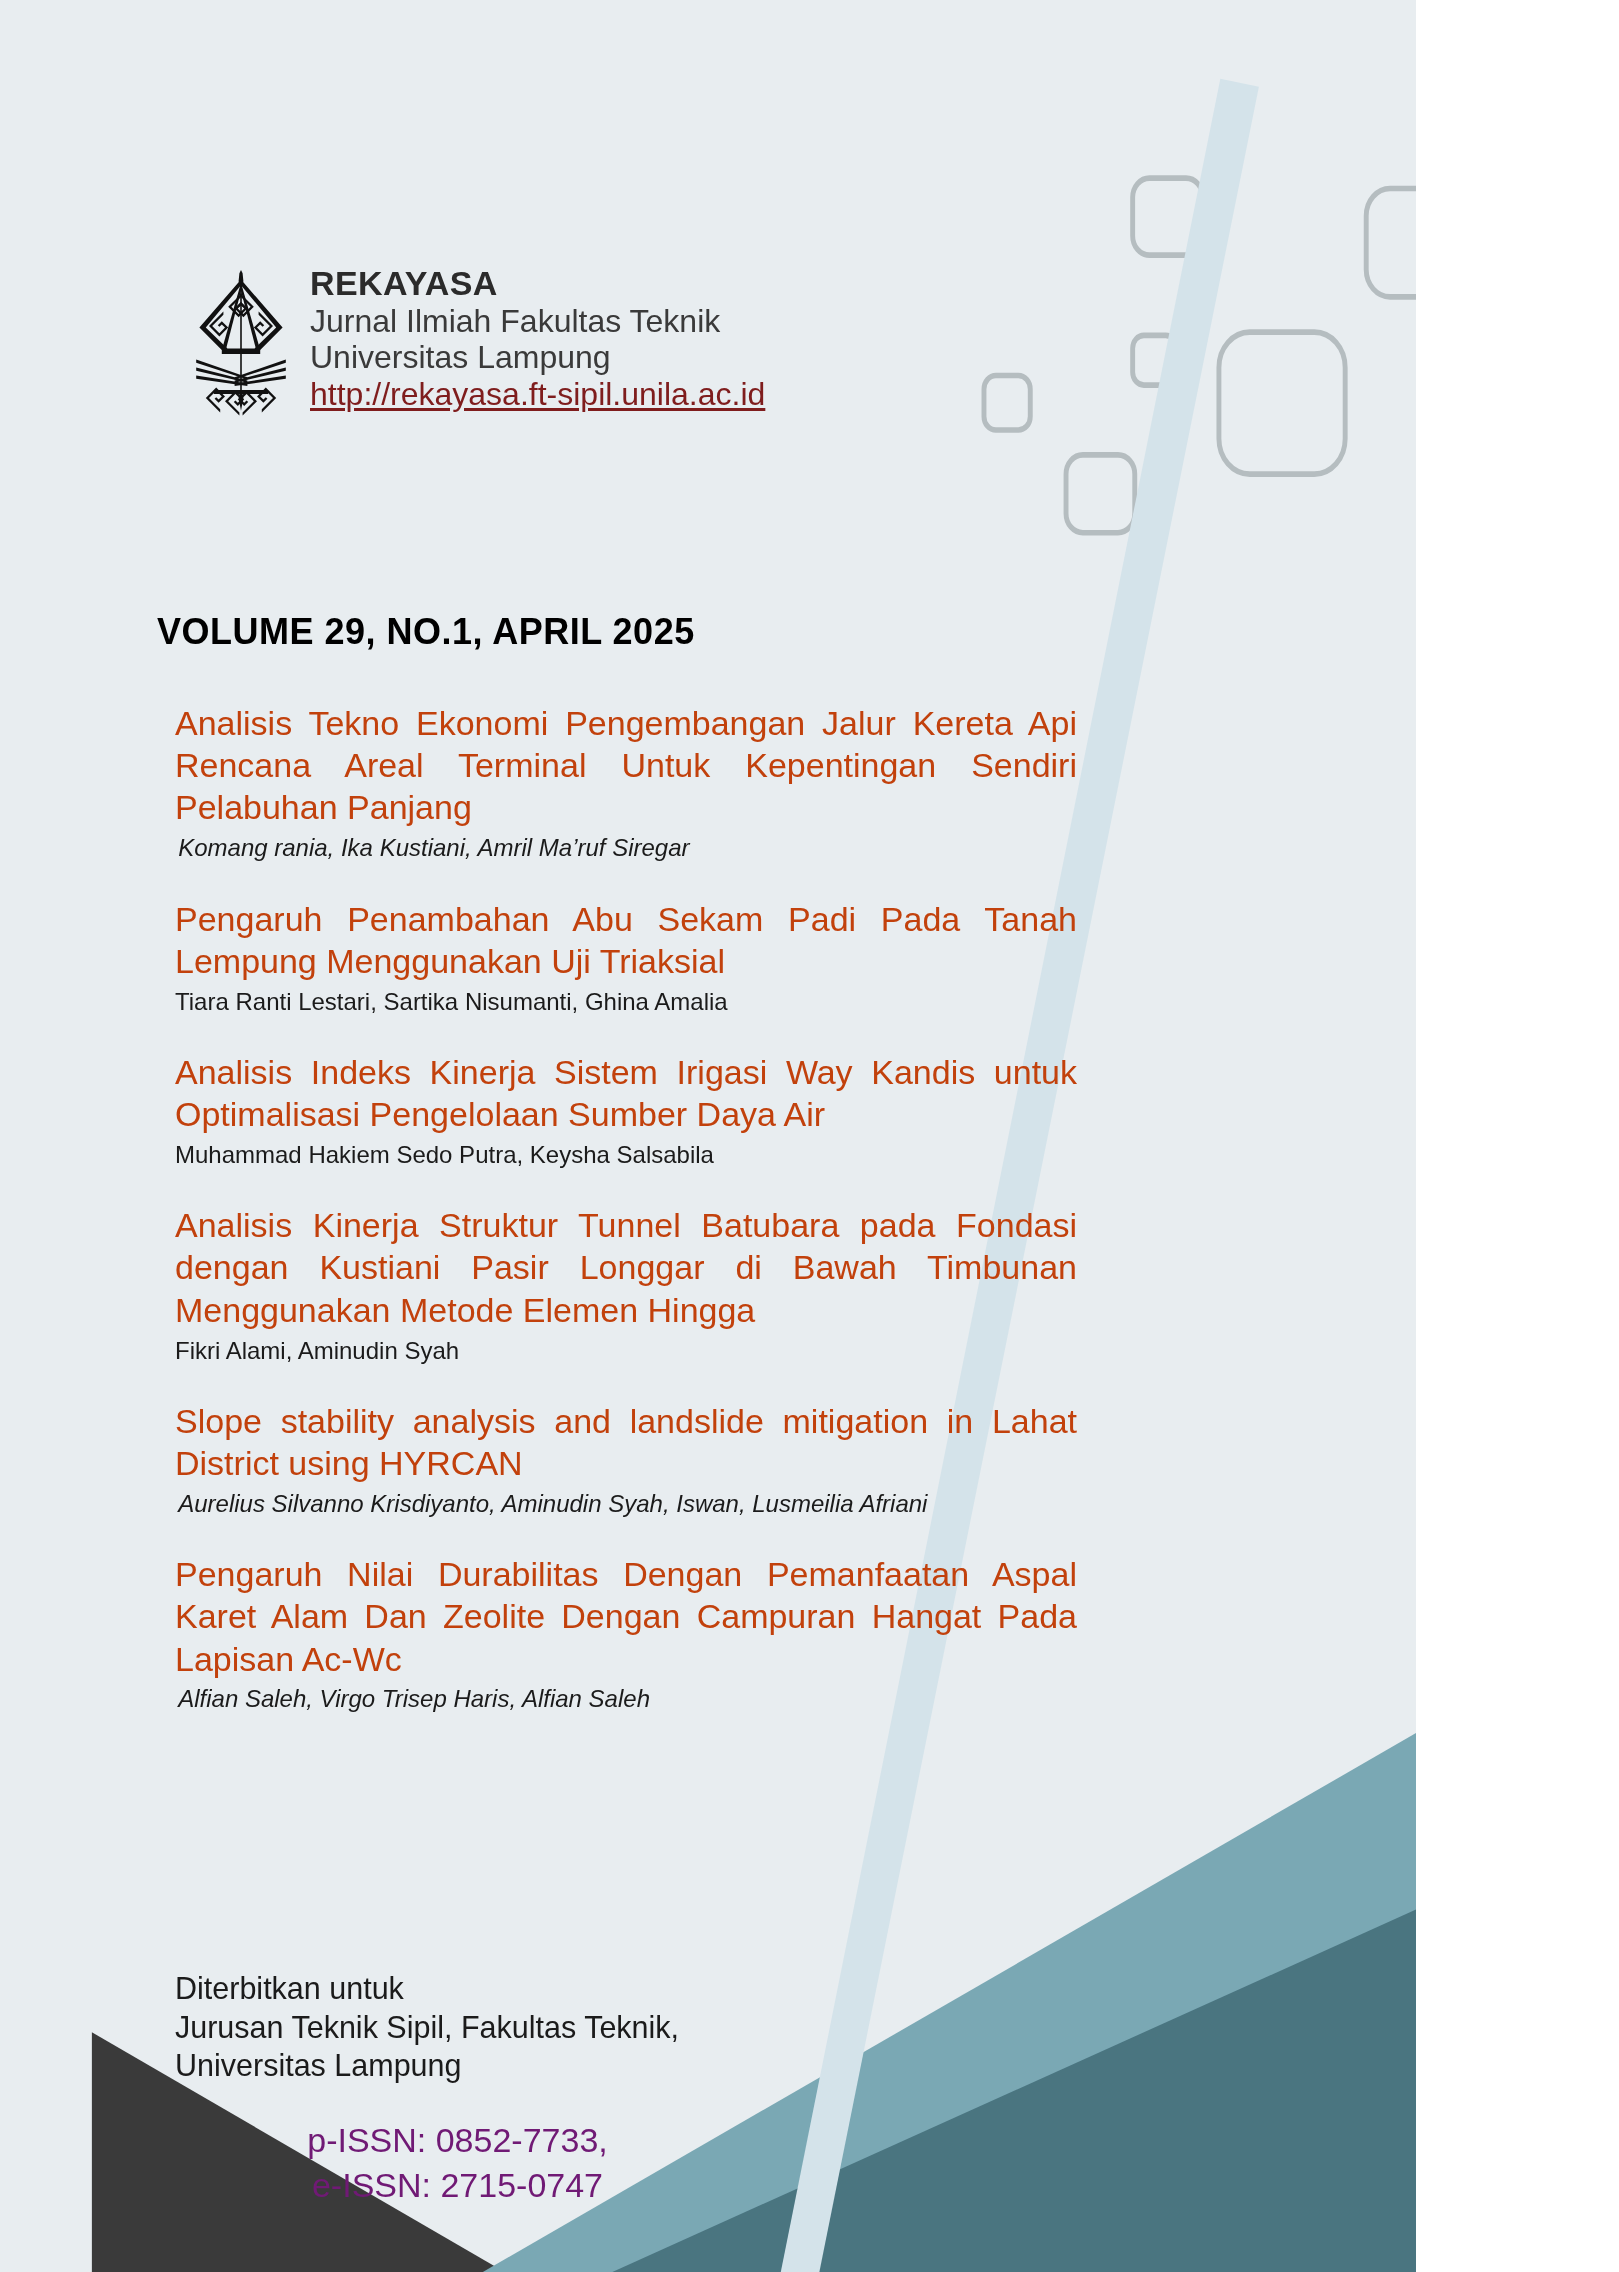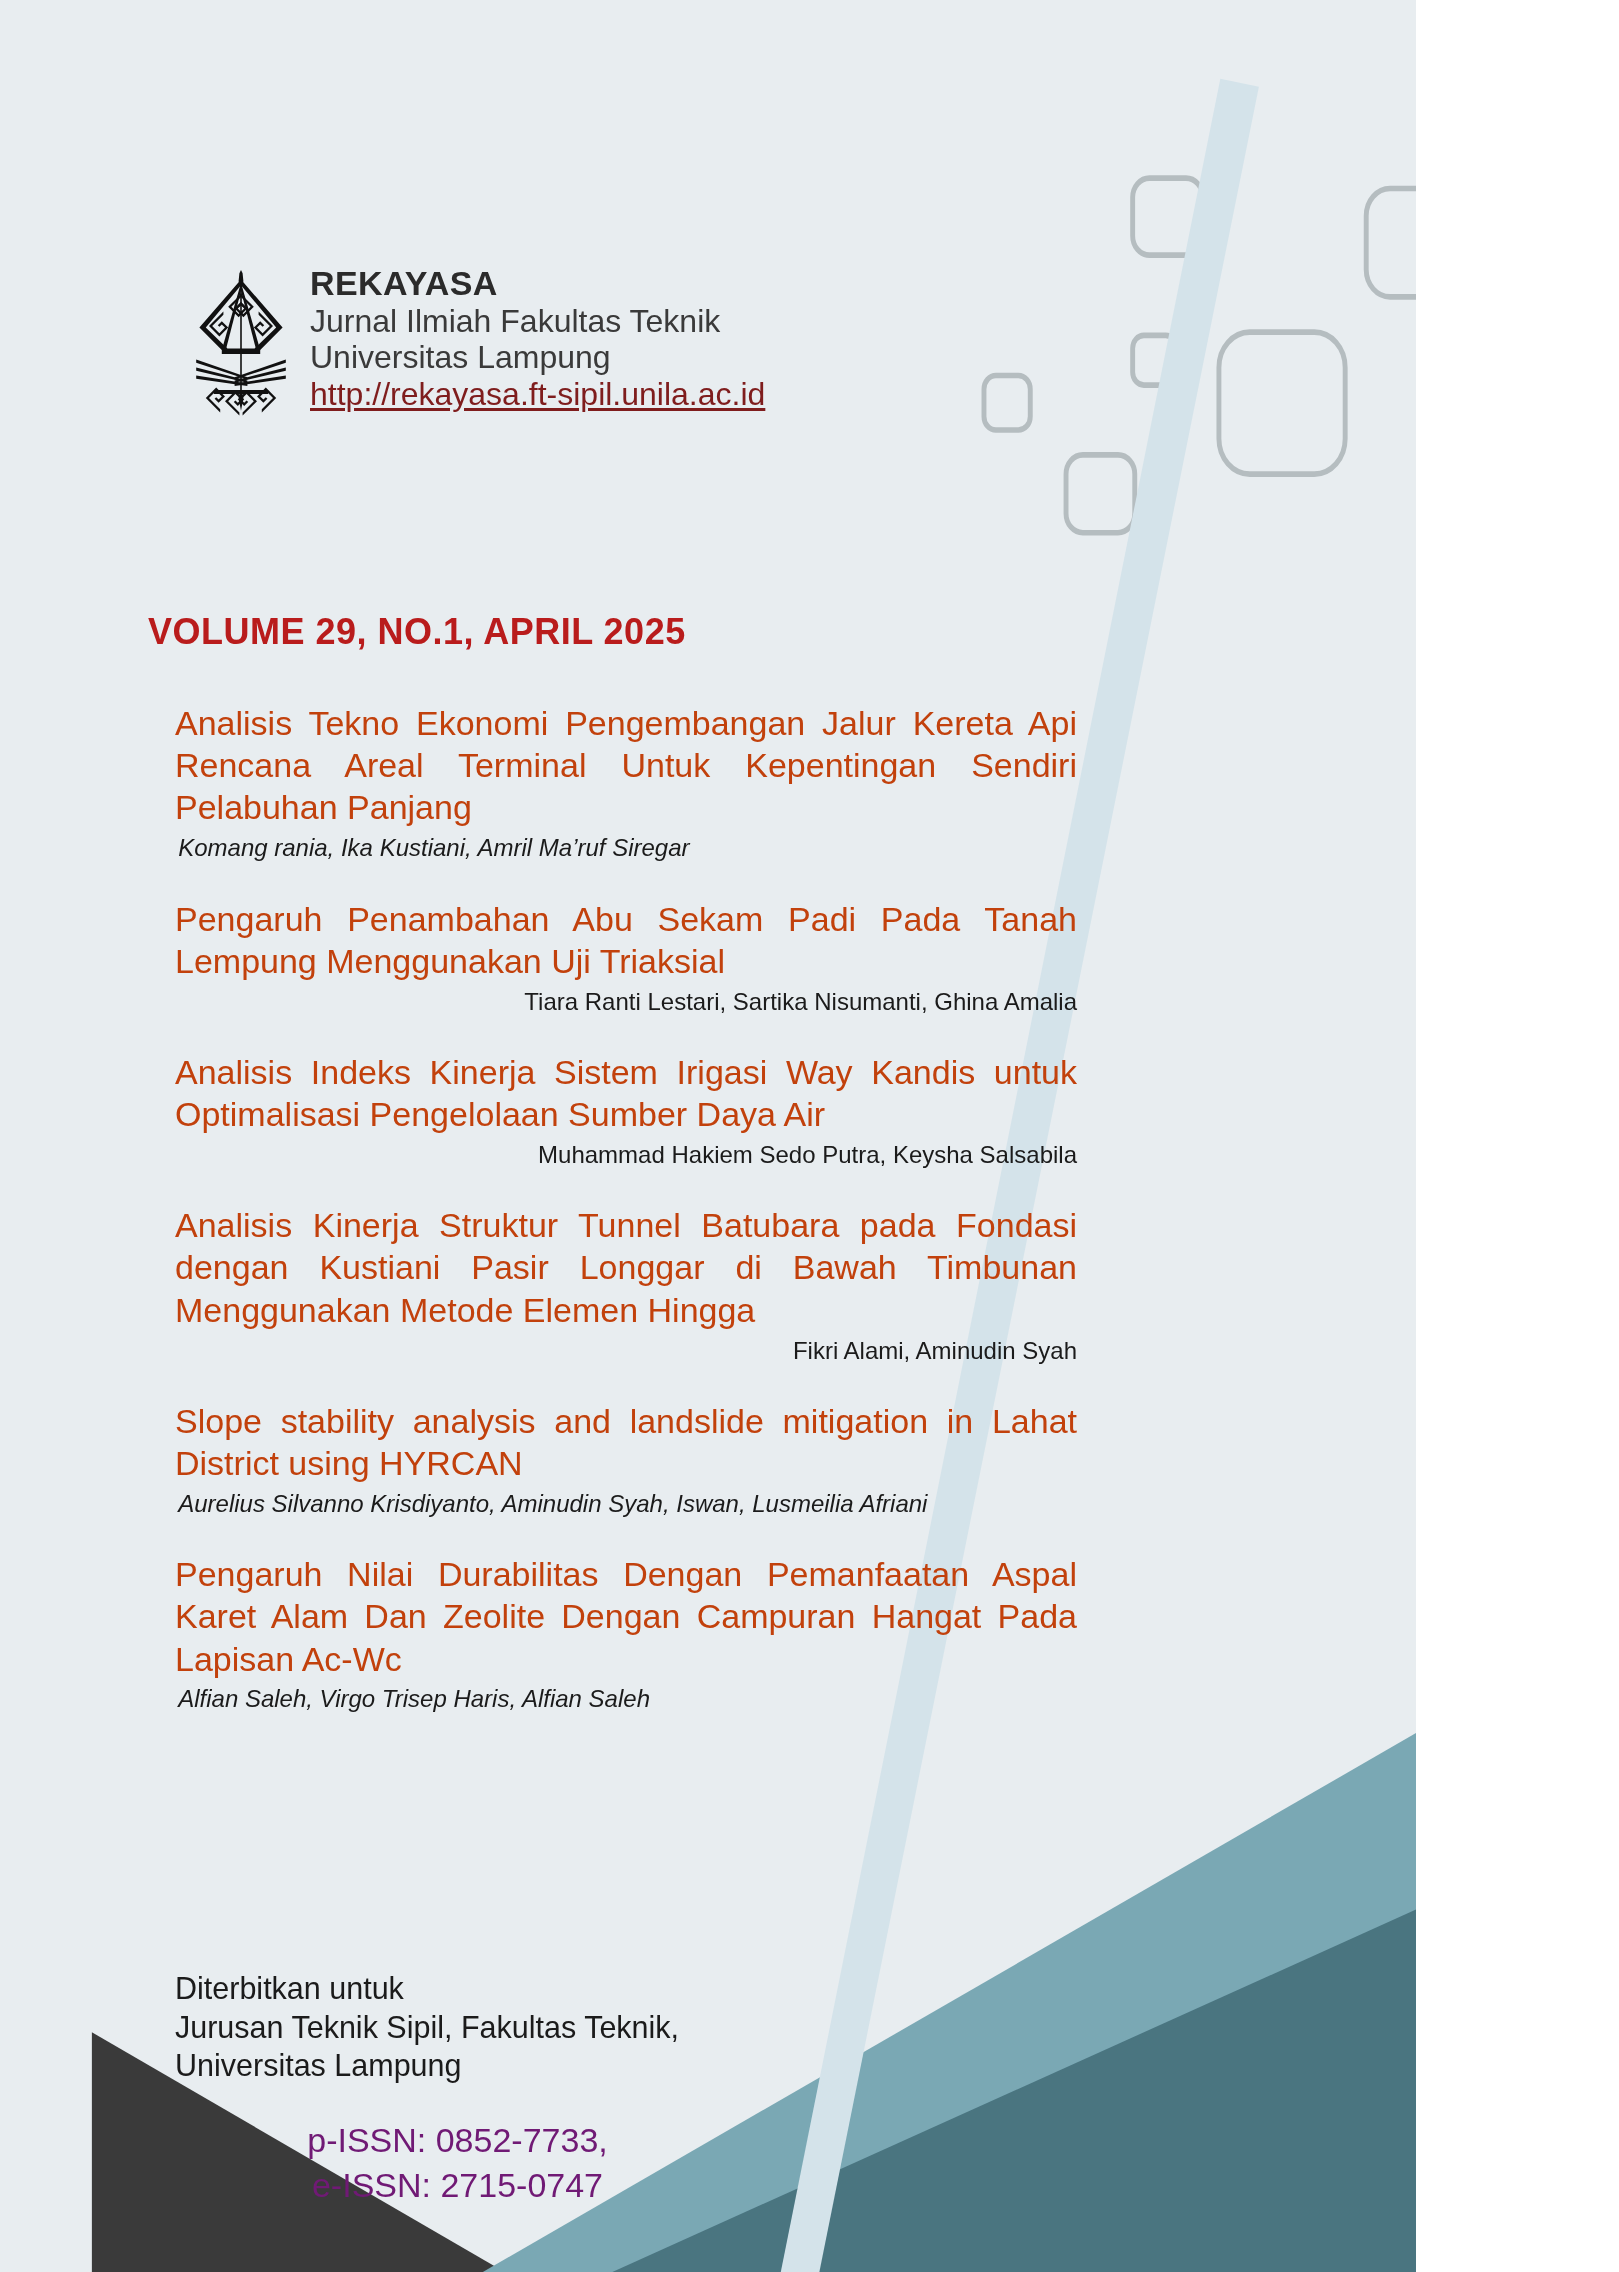--- a/index.html
+++ b/index.html
@@ -73,27 +73,27 @@
     margin: 0;
     text-decoration: underline;
     text-underline-offset: 3.2px;
     display: inline-block;
     white-space: nowrap;
   }
 
   
   .volume-line {
     position: absolute;
-    left: 148px;
+    left: 157px;
     top: 611px;
     font-family: "Liberation Sans", sans-serif;
     font-weight: bold;
     font-size: 36px;
     letter-spacing: 0.5px;
-    color: #b91c1c;
+    color: #000000;
     margin: 0;
   }
 
   
   .toc {
     position: absolute;
     left: 175px;
     top: 702px;
     width: 902px;
   }
@@ -121,21 +121,20 @@
     font-style: italic;
     font-size: 24px;
     line-height: 1.22;
     color: #1b1b1b;
     margin: 0;
     padding-left: 3.2px;
   }
   .toc-authors.upright {
     font-style: normal;
     padding-left: 0;
-    text-align: right;
   }
 
   
   .publisher {
     position: absolute;
     left: 175px;
     top: 1969px;
     font-family: "Liberation Sans", sans-serif;
     font-weight: 300;
     font-size: 30.5px;

